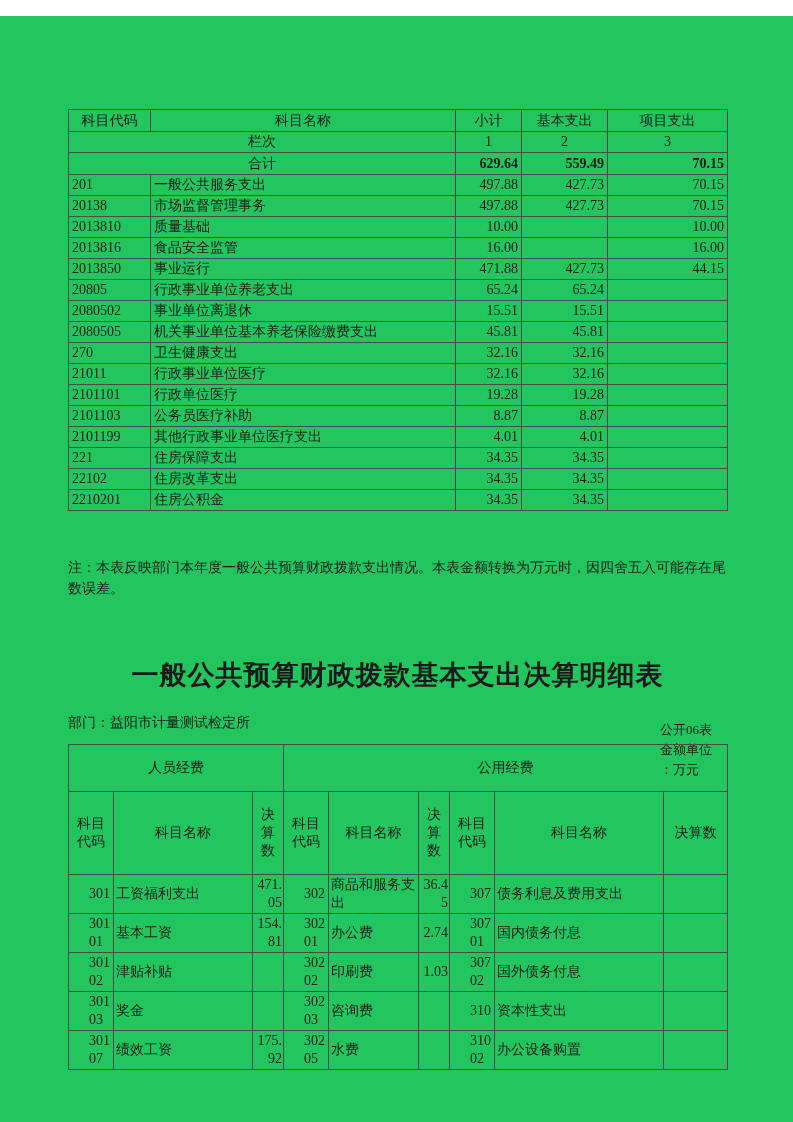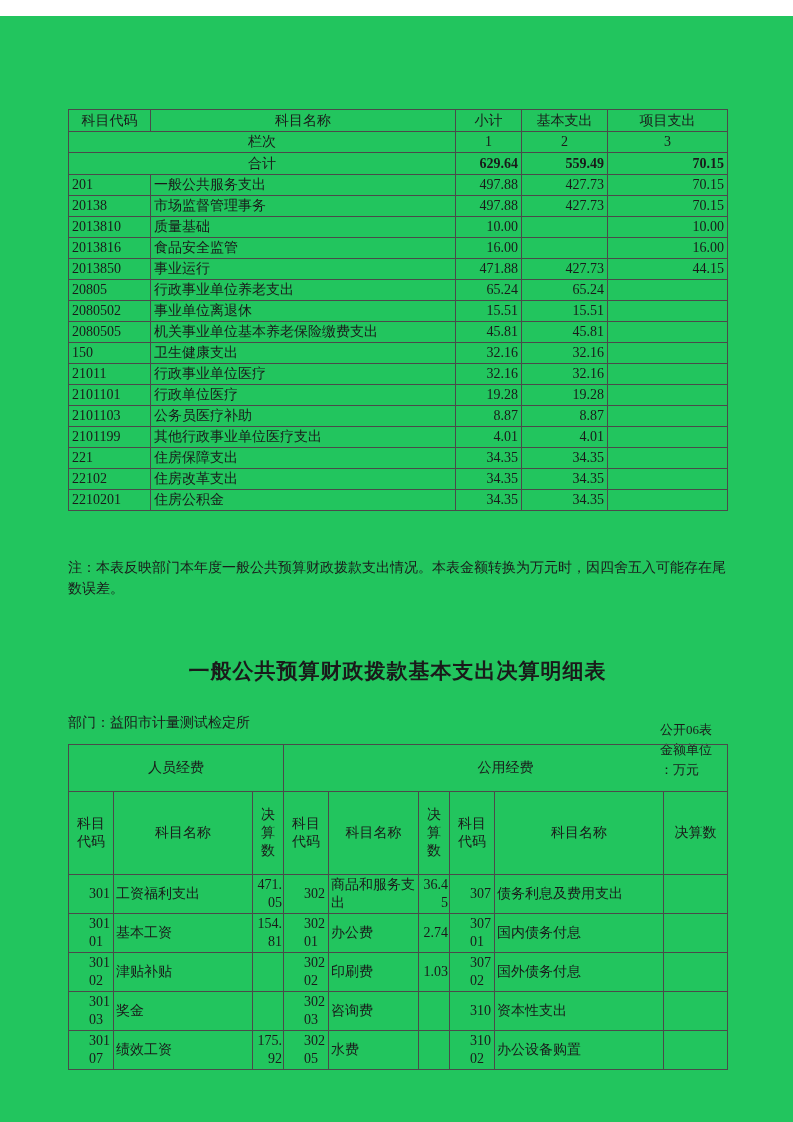--- a/index.html
+++ b/index.html
@@ -25,21 +25,21 @@
   .t1 .b{font-weight:bold;}
   .t1 .lanci td{height:20px;}
   .t1 .total td{height:21px;}
 
   
   .note{position:absolute;left:68px;top:541px;width:658px;
         font-size:14px;line-height:21px;text-align:left;}
 
   
   .title2{position:absolute;left:68px;top:641px;width:659px;
-          text-align:center;font-size:21px;font-weight:bold;
+          text-align:center;font-size:27px;font-weight:bold;
           font-family:"Liberation Sans","DejaVu Sans",sans-serif;letter-spacing:1px;}
   .meta{position:absolute;left:660px;top:704px;font-size:13px;line-height:20px;text-align:left;}
   .dept{position:absolute;left:68px;top:698px;font-size:14px;}
 
   .t2{position:absolute;left:68px;top:728px;width:659px;font-size:14px;line-height:18px;}
   .t2 th{padding:14px 2px;text-align:center;word-break:break-all;}
   .t2 .grp th{height:18px;}
   .t2 .hdr th{height:38px;}
   .t2 td{height:20px;padding:1px 2px;word-break:break-all;}
   .t2 .code{text-align:left;padding-left:20px;}
@@ -133,21 +133,21 @@
         <td class="r"></td>
       </tr>
         <tr>
         <td class="l">2080505</td>
         <td class="l">机关事业单位基本养老保险缴费支出</td>
         <td class="r">45.81</td>
         <td class="r">45.81</td>
         <td class="r"></td>
       </tr>
         <tr>
-        <td class="l">150</td>
+        <td class="l">270</td>
         <td class="l">卫生健康支出</td>
         <td class="r">32.16</td>
         <td class="r">32.16</td>
         <td class="r"></td>
       </tr>
         <tr>
         <td class="l">21011</td>
         <td class="l">行政事业单位医疗</td>
         <td class="r">32.16</td>
         <td class="r">32.16</td>

